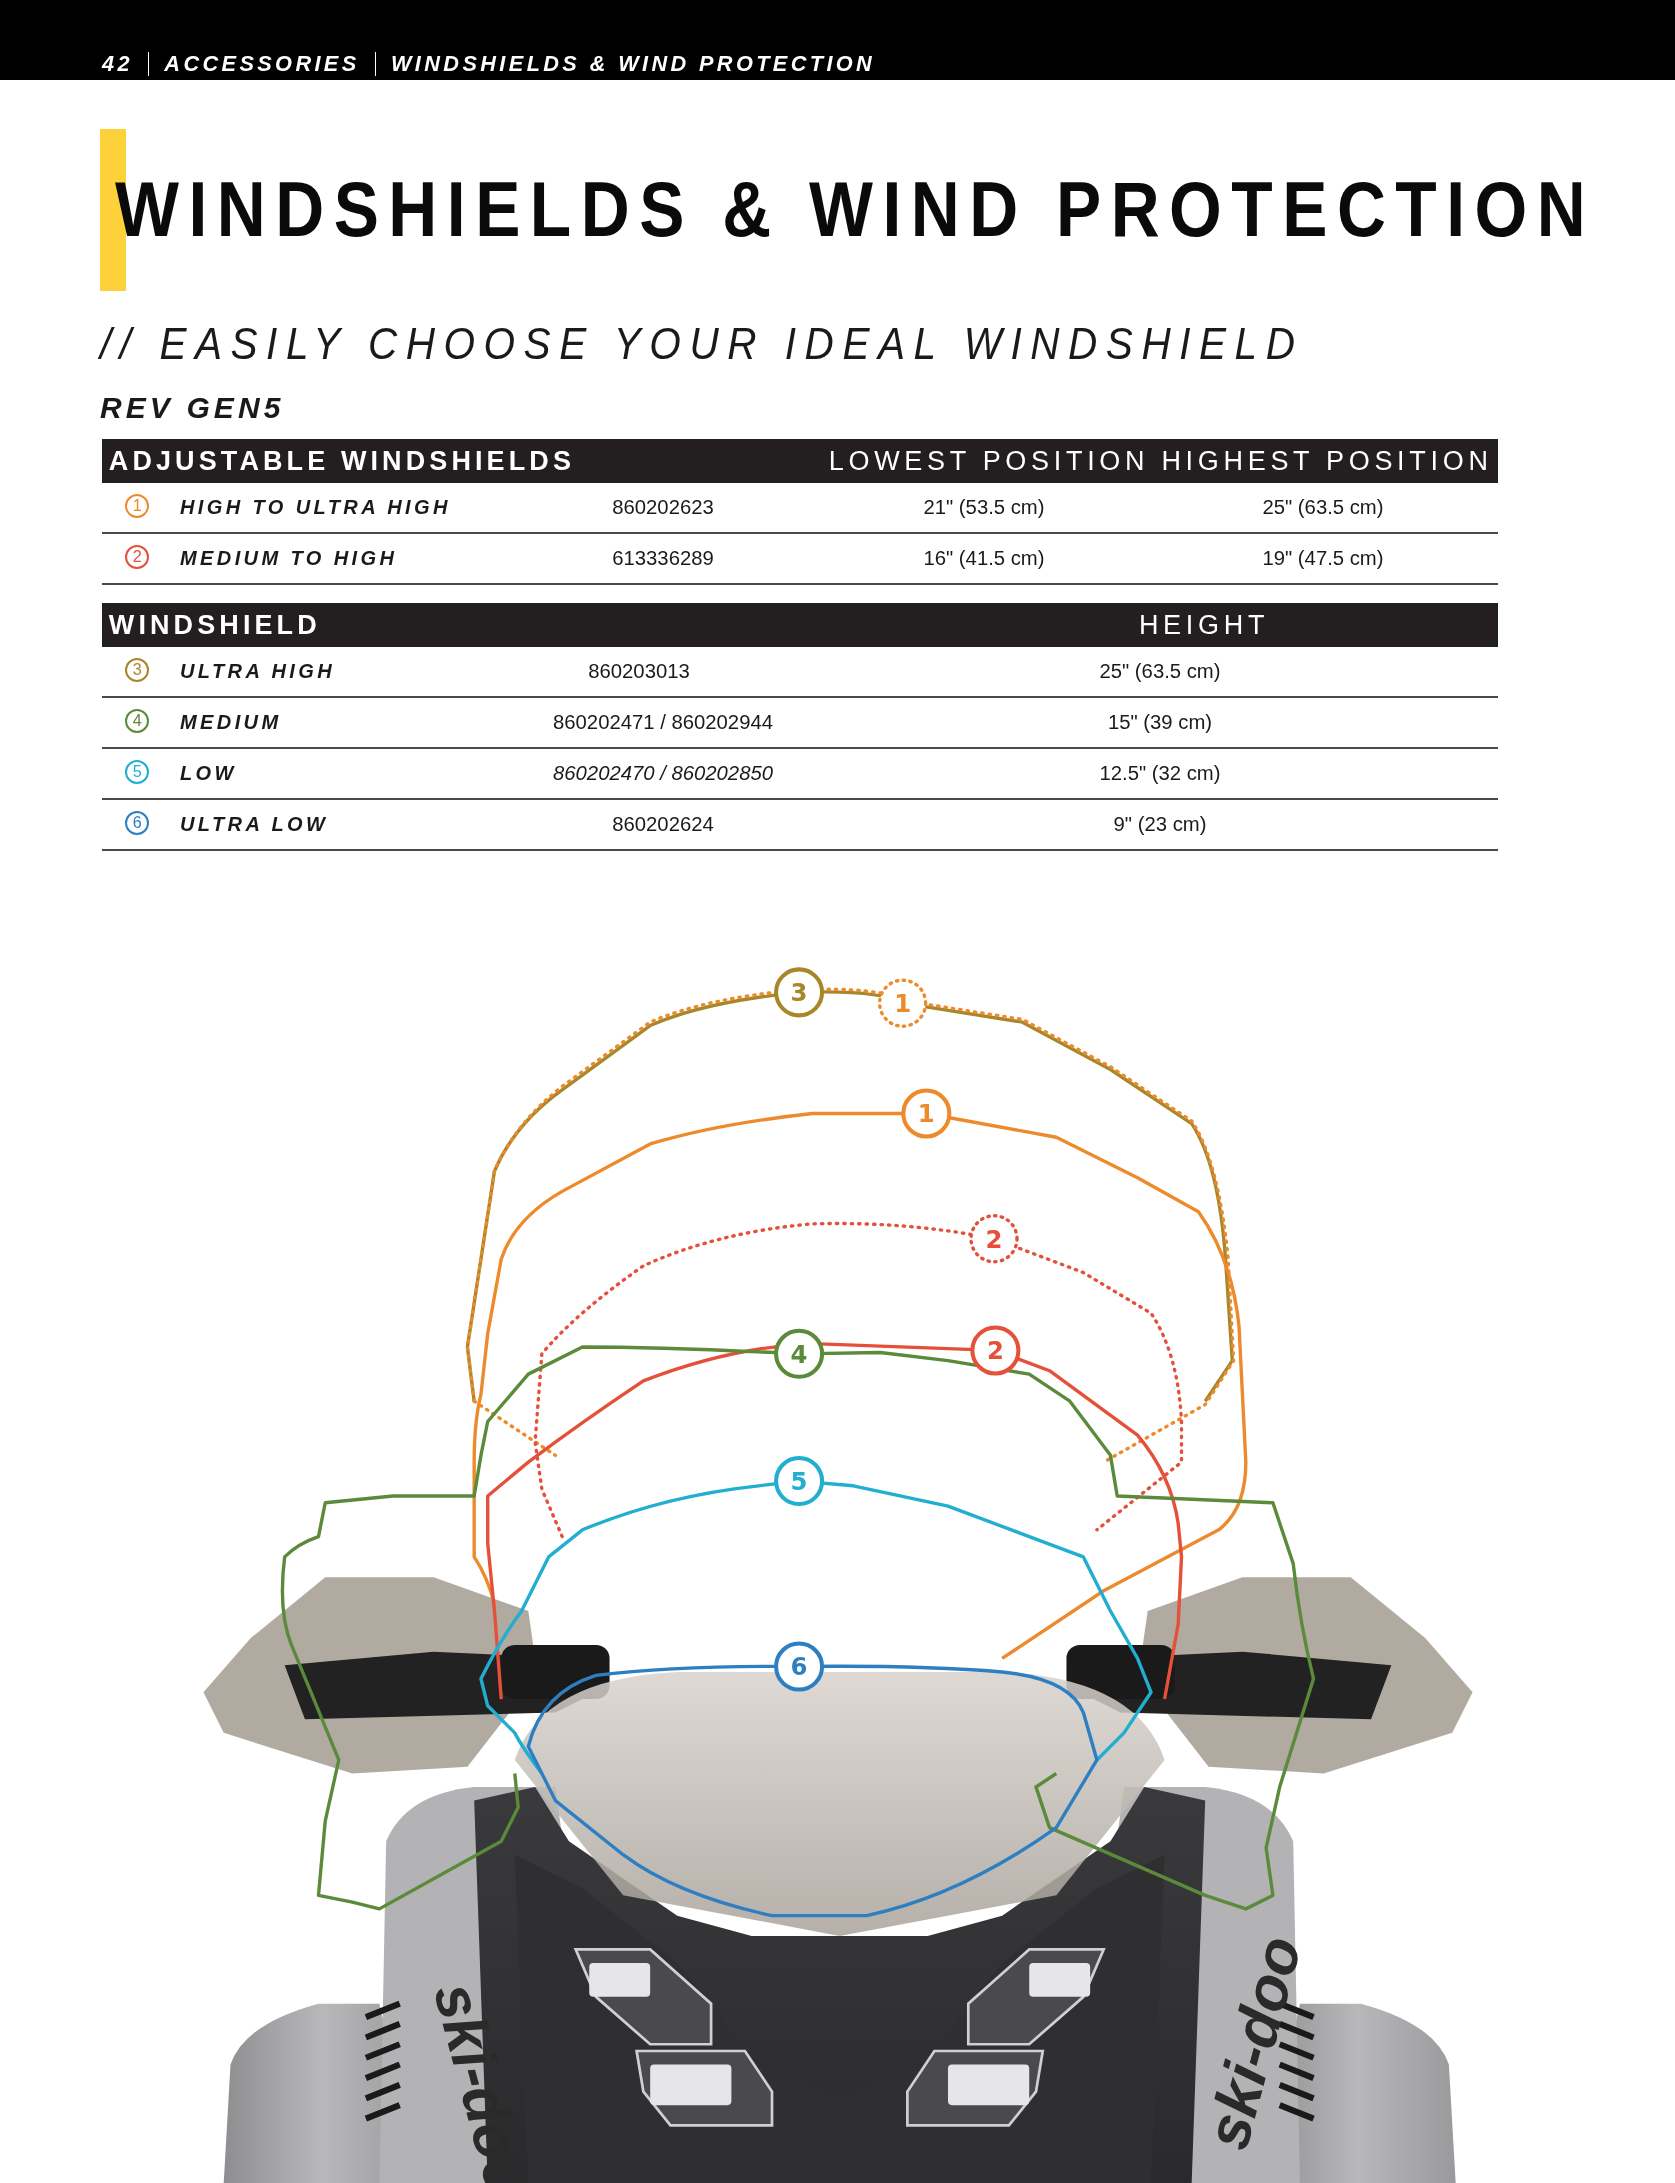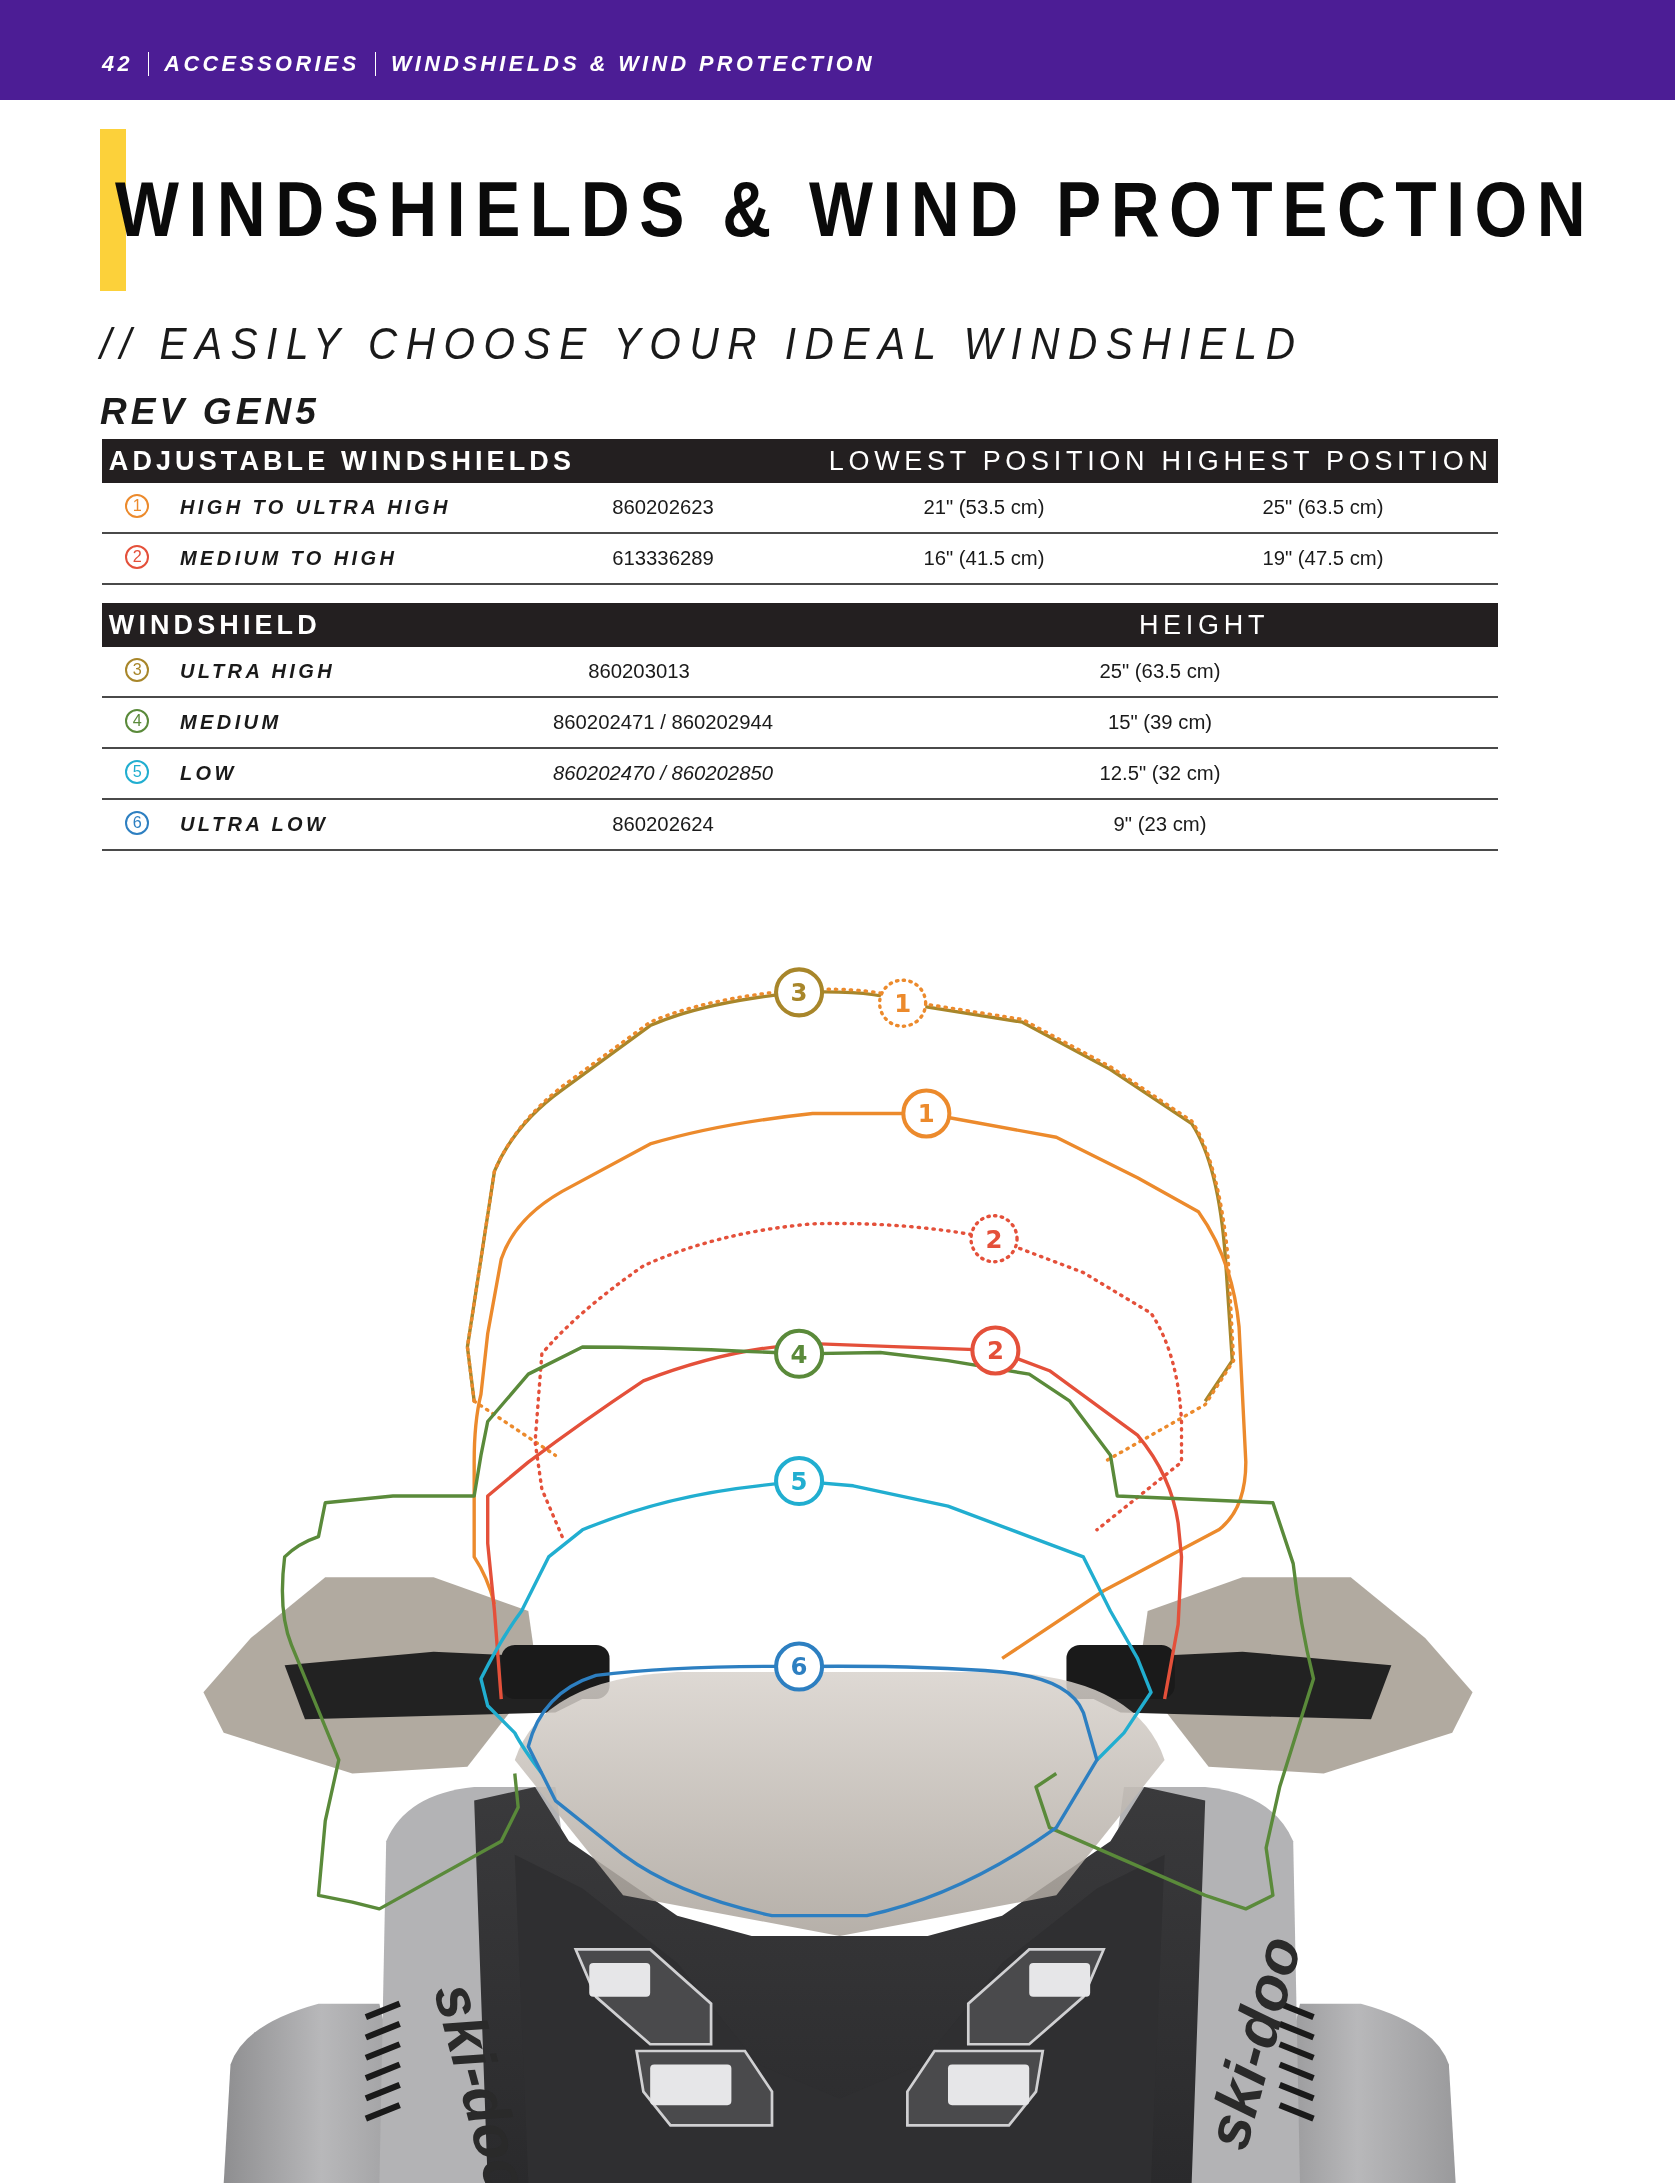--- a/index.html
+++ b/index.html
@@ -1,26 +1,26 @@
 <!DOCTYPE html>
 <html style="font-size:10.8px"><head>
 <meta charset="utf-8">
 <style>
   html, body { margin:0; padding:0; background:#ffffff; }
   body { width:1676px; height:2183px; position:relative; overflow:hidden; font-family:"Liberation Sans", "DejaVu Sans", sans-serif; }
 
-  .topbar { position:absolute; left:0; top:0; width:1676px; height:100px; background:#4c1d95; }
+  .topbar { position:absolute; left:0; top:0; width:1676px; height:80px; background:#000000; }
   .breadcrumb { position:absolute; left:102px; top:51px; color:#fff; font-family:"Liberation Sans", sans-serif; font-weight:700; font-style:italic; font-size:21.7px; letter-spacing:3.4px; display:flex; align-items:center; white-space:nowrap; }
   .breadcrumb .sep { display:inline-block; width:1.4px; height:24.4px; background:#fff; margin:0 15px; }
 
   .accent-bar { position:absolute; left:100px; top:129px; width:26px; height:162px; background:#fcd13a; }
   .page-title { position:absolute; left:115px; top:165px; font-family:"Liberation Sans", sans-serif; font-weight:700; font-size:77px; letter-spacing:10.8px; color:#0a0a0a; white-space:nowrap; transform:scaleX(0.88); transform-origin:left center; }
 
   .subtitle { position:absolute; left:100px; top:318px; font-family:"Liberation Sans", sans-serif; font-style:italic; font-size:45px; letter-spacing:9.5px; color:#1a1a1a; white-space:nowrap; transform:scaleX(0.9); transform-origin:left center; }
-  .model { position:absolute; left:100px; top:391px; font-family:"Liberation Sans", sans-serif; font-weight:700; font-style:italic; font-size:37px; letter-spacing:4.1px; color:#1a1a1a; }
+  .model { position:absolute; left:100px; top:391px; font-family:"Liberation Sans", sans-serif; font-weight:700; font-style:italic; font-size:30px; letter-spacing:4.1px; color:#1a1a1a; }
 
   .tbl { position:absolute; left:102px; width:1396px; }
   .tbl-head { height:44px; background:#231f20; color:#fff; position:relative; }
   .tbl-head .h { position:absolute; top:0; height:44px; line-height:44px; font-size:27px; white-space:nowrap; }
   .tbl-head .h.main { left:6.8px; font-weight:700; letter-spacing:4.1px; }
   .tbl-head .h.col { letter-spacing:4.7px; font-weight:400; transform:translateX(-50%); }
   .row { height:49px; border-bottom:2px solid #4a4a4a; position:relative; }
   .row .badge { position:absolute; left:23px; top:10.8px; width:24.4px; height:24.4px; border-radius:50%; border:2.7px solid; box-sizing:border-box; font-size:16.2px; line-height:19px; text-align:center; font-weight:400; }
   .row .name { position:absolute; left:78px; top:0; line-height:49px; font-weight:700; font-style:italic; font-size:20px; letter-spacing:3.4px; color:#1a1a1a; white-space:nowrap; }
   .row .cell { position:absolute; top:0; line-height:49px; font-size:20.3px; color:#1a1a1a; white-space:nowrap; transform:translateX(-50%); }

